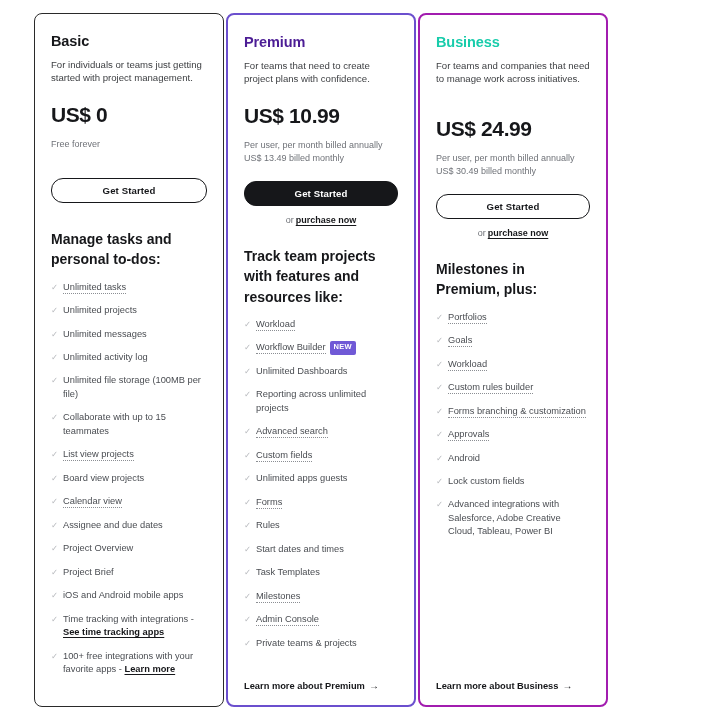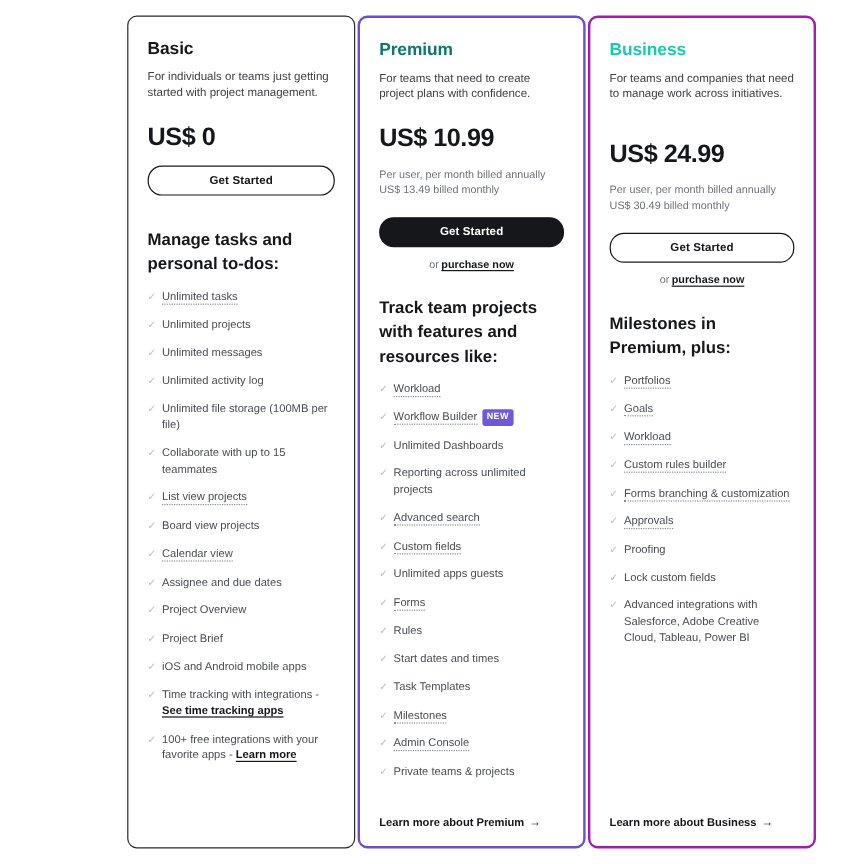--- a/index.html
+++ b/index.html
@@ -15,21 +15,21 @@
   #pricing-root {
     width: 717px;
     height: 720px;
     position: relative;
     padding: 13px 0 0 0;
   }
 
   .cards-row {
     display: flex;
     align-items: flex-start;
-    padding-left: 106px;
+    padding-left: 34px;
   }
 
   
   .card {
     width: 190px;
     min-height: 694px;
     background: #ffffff;
     border-radius: 8px;
     padding: 19px 16px 14px 16px;
     display: flex;
@@ -50,21 +50,21 @@
   }
 
   
   .plan-name {
     font-size: 14.5px;
     font-weight: bold;
     letter-spacing: -0.1px;
     color: #16171a;
     margin-bottom: 9px;
   }
-  .card.premium .plan-name { color: #0f766e; }
+  .card.premium .plan-name { color: #4c1d95; }
   .card.business .plan-name { color: #18ccab; }
 
   .plan-desc {
     font-size: 9.6px;
     line-height: 1.38;
     color: #3f4144;
     margin-bottom: 18px;
     min-height: 27px;
   }
   .card.business .plan-desc { min-height: 40px; }
@@ -203,20 +203,23 @@
 </style>
 </head>
 <body>
 
 <div id="pricing-root">
   <div class="cards-row">
       <div class="card basic">
         <div class="plan-name">Basic</div>
         <div class="plan-desc">For individuals or teams just getting started with project management.</div>
         <div class="price">US$ 0</div>
+        <div class="billing-lines">
+          <div class="billing-line">Free forever</div>
+        </div>
         <button class="cta outline">Get Started</button>
         <div class="features-heading">Manage tasks and personal to-dos:</div>
         <ul class="feature-list">
           <li class="feature-item">
             <span class="check-icon">✓</span>
             <span class="feature-text"><span class="link-dotted">Unlimited tasks</span></span>
           </li>
           <li class="feature-item">
             <span class="check-icon">✓</span>
             <span class="feature-text"><span>Unlimited projects</span></span>
@@ -378,21 +381,21 @@
           <li class="feature-item">
             <span class="check-icon">✓</span>
             <span class="feature-text"><span class="link-dotted">Forms branching &amp; customization</span></span>
           </li>
           <li class="feature-item">
             <span class="check-icon">✓</span>
             <span class="feature-text"><span class="link-dotted">Approvals</span></span>
           </li>
           <li class="feature-item">
             <span class="check-icon">✓</span>
-            <span class="feature-text"><span>Proofing</span></span>
+            <span class="feature-text"><span>Android</span></span>
           </li>
           <li class="feature-item">
             <span class="check-icon">✓</span>
             <span class="feature-text"><span>Lock custom fields</span></span>
           </li>
           <li class="feature-item">
             <span class="check-icon">✓</span>
             <span class="feature-text"><span>Advanced integrations with Salesforce, Adobe Creative Cloud, Tableau, Power BI</span></span>
           </li>
         </ul>

